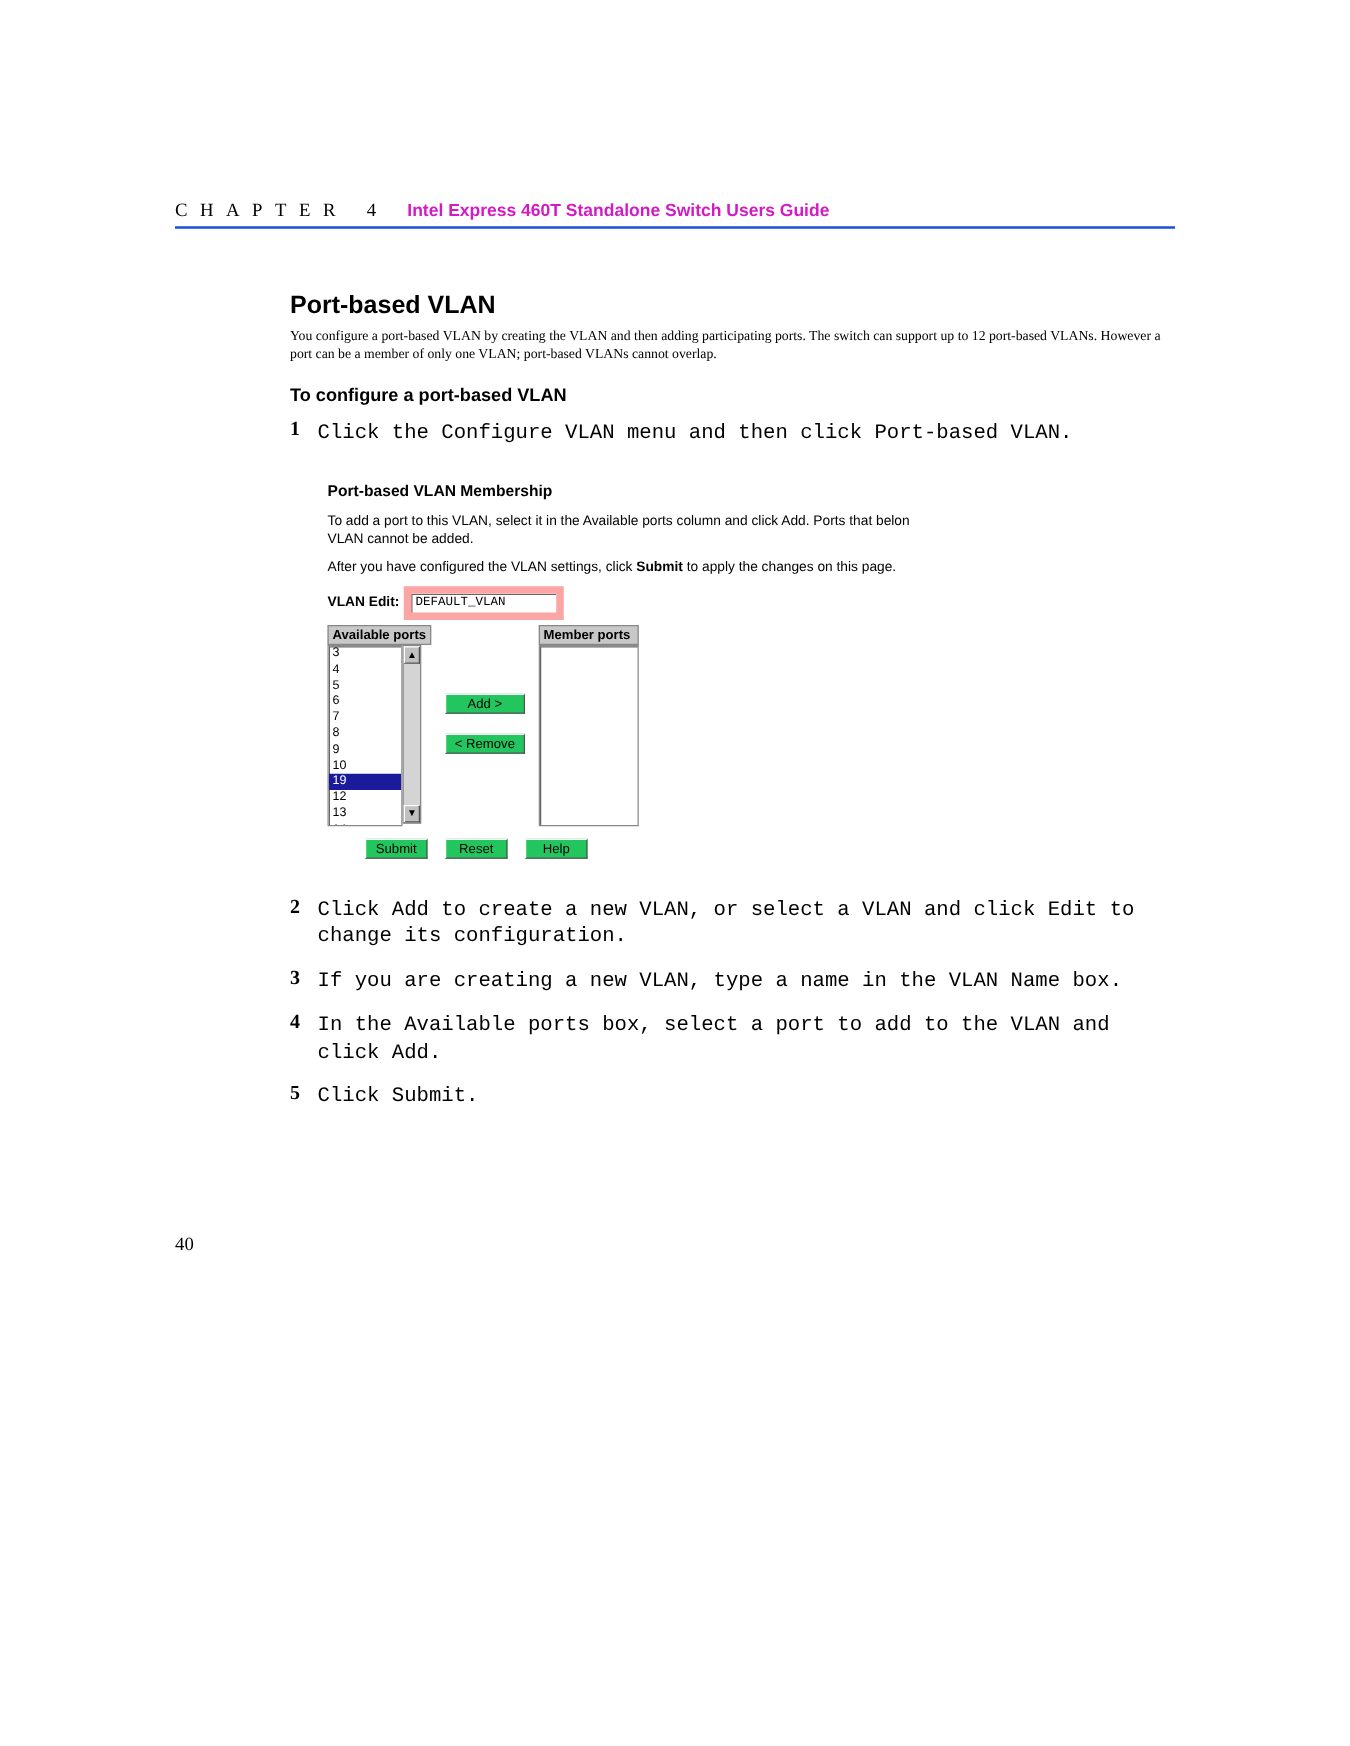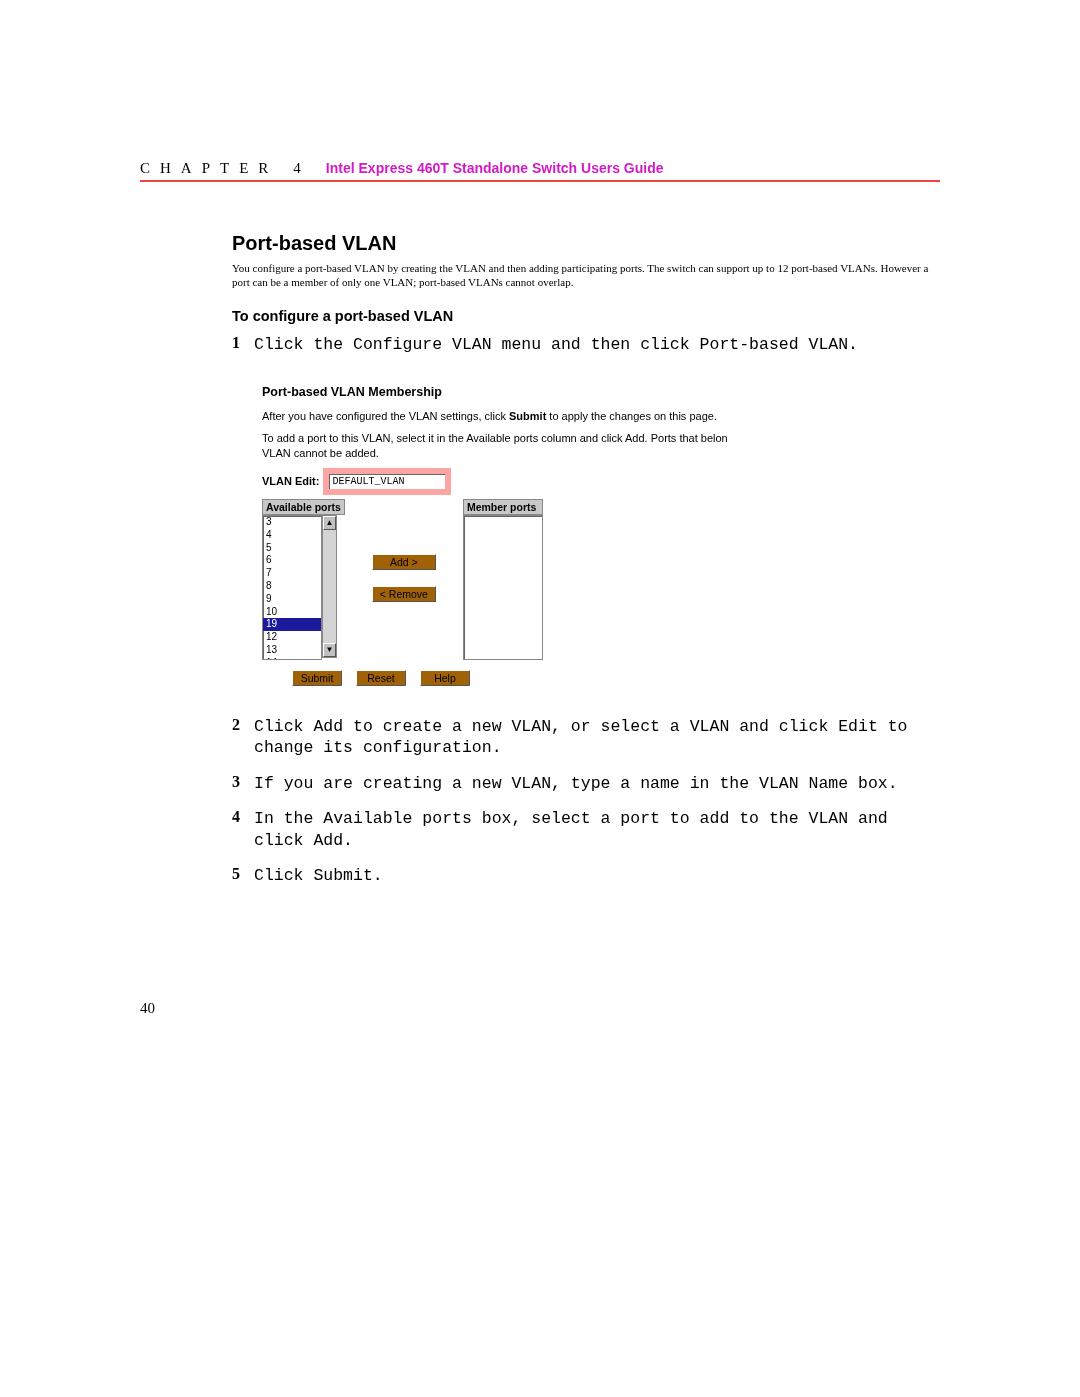--- a/index.html
+++ b/index.html
@@ -13,21 +13,21 @@
   }
   .page {
     padding: 160px 140px 100px 140px;
     position: relative;
     min-height: 1237px;
     box-sizing: border-box;
   }
   .running-header {
     display: flex;
     align-items: baseline;
-    border-bottom: 2px solid #ef4444;
+    border-bottom: 2px solid #1d4ed8;
     padding-bottom: 3px;
     margin-bottom: 50px;
   }
   .running-header .chapter-label {
     font-family: "Times New Roman", Times, serif;
     font-size: 15px;
     letter-spacing: 10px;
     color: #000;
     margin-right: 15px;
   }
@@ -111,21 +111,21 @@
     border: 6px solid #fca5a5;
     background: #fff;
     padding: 1px 3px;
     width: 110px;
     height: 13px;
     box-shadow: inset 1px 1px 0 #666;
   }
   .transfer-panel {
     display: flex;
     align-items: flex-start;
-    gap: 21px;
+    gap: 5px;
     margin-top: 2px;
   }
   .listbox-wrap {
     display: flex;
     flex-direction: column;
   }
   .listbox-header {
     font-family: Arial, Helvetica, sans-serif;
     font-size: 10.5px;
     font-weight: bold;
@@ -181,39 +181,39 @@
     display: flex;
     flex-direction: column;
     gap: 16px;
     margin-top: 55px;
     margin-left: 6px;
     margin-right: 6px;
   }
   .win-btn {
     font-family: Arial, Helvetica, sans-serif;
     font-size: 10.5px;
-    background: #a16207;
+    background: #22c55e;
     border: 1px solid #555;
     border-top-color: #fff;
     border-left-color: #fff;
     padding: 1px 0;
     width: 62px;
     text-align: center;
     cursor: default;
   }
   .bottom-btns {
     display: flex;
     gap: 14px;
     margin-top: 10px;
     margin-left: 30px;
   }
   .bottom-btns .win-btn { width: 48px; }
   .page-number {
     position: absolute;
-    bottom: 220px;
+    bottom: 232px;
     left: 140px;
     font-family: "Times New Roman", Times, serif;
     font-size: 15px;
   }
 </style>
 </head>
 <body>
 
 <div class="page">
   <div class="running-header">
@@ -229,25 +229,25 @@
     <div class="sub-heading">To configure a port-based VLAN</div>
 
     <div class="step-row">
       <div class="step-num">1</div>
       <div class="step-text">Click the Configure VLAN menu and then click Port-based VLAN.</div>
     </div>
 
     <div class="screenshot-box">
       <div class="ss-title">Port-based VLAN Membership</div>
       <div class="ss-text">
-        <span>After you have configured the VLAN settings, click </span><span class="bold">Submit</span><span> to apply the changes on this page.</span>
-      </div>
-      <div class="ss-text">
         <span>To add a port to this VLAN, select it in the Available ports column and click Add. Ports that belon</span><br>
         <span>VLAN cannot be added.</span>
+      </div>
+      <div class="ss-text">
+        <span>After you have configured the VLAN settings, click </span><span class="bold">Submit</span><span> to apply the changes on this page.</span>
       </div>
 
       <div class="vlan-name-row">
         <span class="lbl">VLAN Edit:</span>
         <input type="text" value="DEFAULT_VLAN" style="">
       </div>
 
       <div class="transfer-panel">
         <div class="listbox-wrap">
           <div class="listbox-header">Available ports</div>

